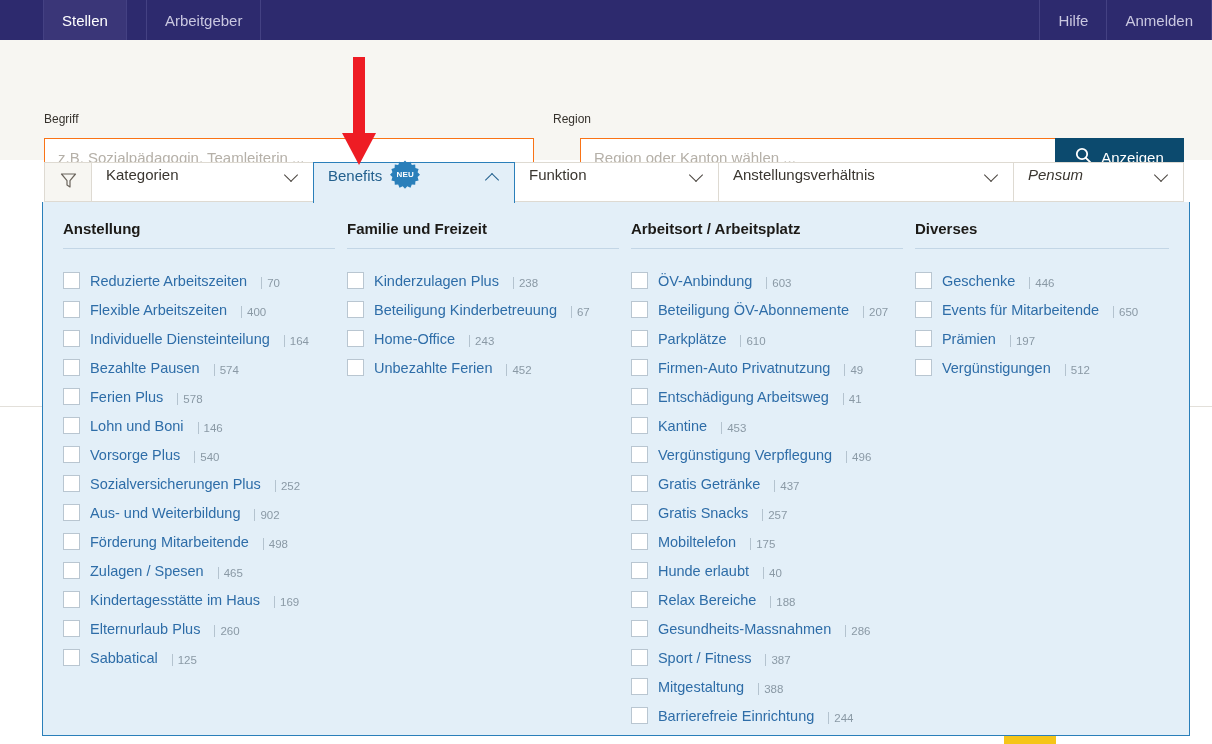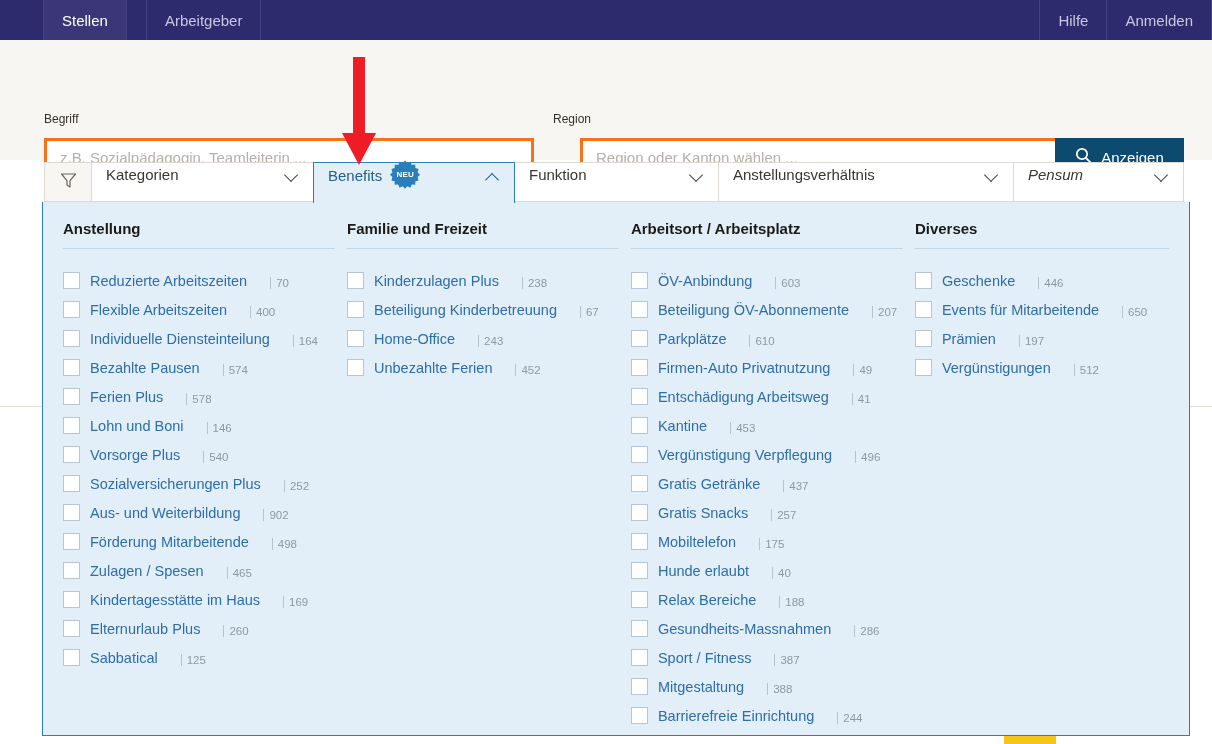--- a/index.html
+++ b/index.html
@@ -42,21 +42,21 @@
   }
   .field-label {
     position: absolute;
     font-size: 12px;
     color: #35312c;
   }
   .text-input {
     position: absolute;
     height: 38px;
     background: #ffffff;
-    border: 3px solid #f97316;
+    border: 1px solid #f97316;
     display: flex; align-items: center;
     padding: 0 13px;
     font-size: 15px;
     color: #b5b0a8;
     cursor: text;
   }
   .btn-primary {
     position: absolute;
     left: 1055px; top: 98px;
     width: 129px; height: 38px;
@@ -207,21 +207,21 @@
   .opt-text {
     font-size: 14.5px;
     color: #2e6da8;
     white-space: nowrap;
   }
   .opt-count {
     font-size: 11.5px;
     color: #8a99a5;
     border-left: 1px solid #b4c3cf;
     padding-left: 5px;
-    margin-left: 13px;
+    margin-left: 4px;
     white-space: nowrap;
   }
 
   
   .arrow-ann {
     position: absolute;
     left: 339px; top: 57px;
     z-index: 30;
     pointer-events: none;
   }

